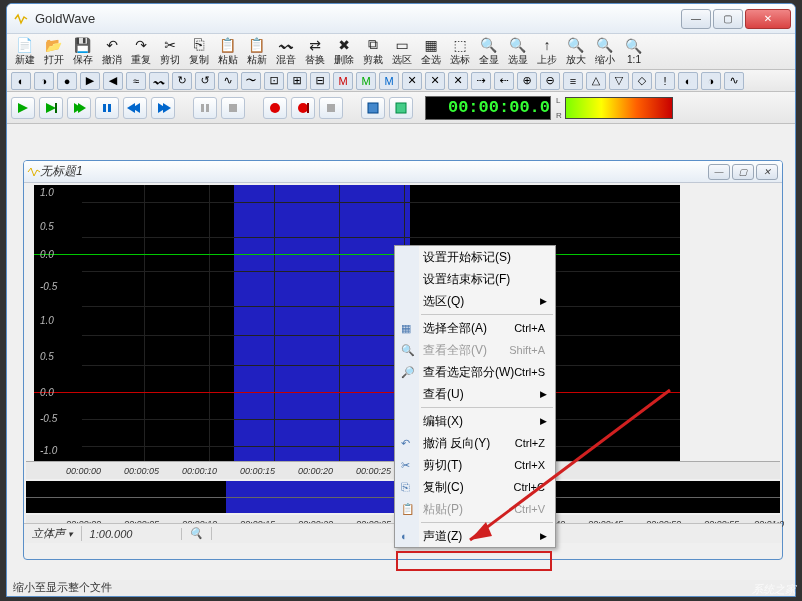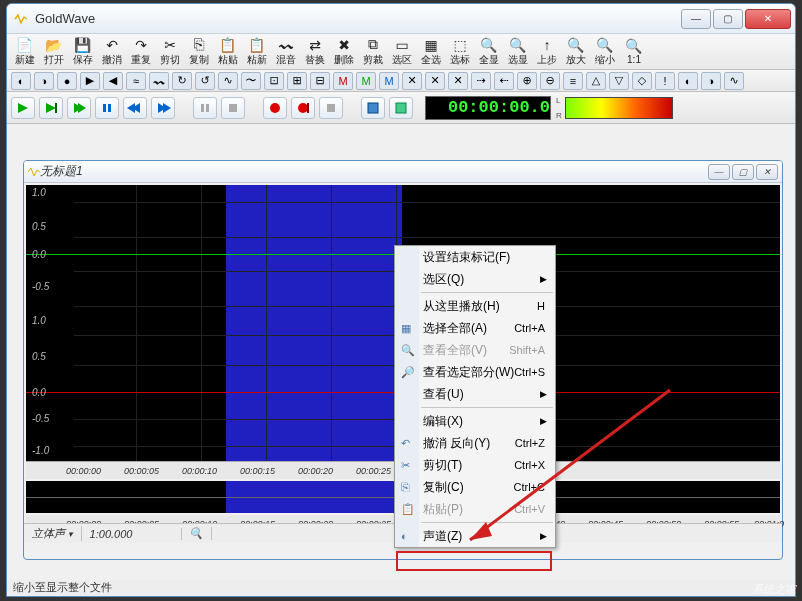--- a/index.html
+++ b/index.html
@@ -21,21 +21,21 @@
 .transport { height: 32px; background: linear-gradient(#f6f6f6, #e6e6e6); display: flex; align-items: center; padding: 2px 4px; gap: 4px; border-bottom: 1px solid #c0c0c0; }
 .tbtn { width: 24px; height: 22px; border: 1px solid #b8c4d4; background: linear-gradient(#fff,#e4ecf5); border-radius: 3px; display: flex; align-items: center; justify-content: center; }
 .timecode { margin-left: 8px; width: 126px; height: 24px; background: #000; border: 1px solid #666; display: flex; align-items: center; justify-content: flex-end; color: #34ff34; font-family: "Courier New", monospace; font-size: 17px; font-weight: bold; }
 .meter { margin-left: 10px; width: 108px; height: 22px; background: linear-gradient(90deg,#7cff00,#ffff00,#ff6000,#c80000); border: 1px solid #444; position: relative; }
 .meter::before { content: "L"; position: absolute; left: -10px; top: -2px; font-size: 8px; color: #555; }
 .meter::after { content: "R"; position: absolute; left: -10px; bottom: -2px; font-size: 8px; color: #555; }
 .docwrap { position: absolute; left: 16px; top: 156px; width: 760px; height: 400px; background: #f0f0f0; border: 1px solid #5a8fc8; border-radius: 4px; font-style: italic; }
 .doctitle { height: 22px; background: linear-gradient(#fdfefe,#e6edf5); display: flex; align-items: center; padding: 0 4px; border-bottom: 1px solid #c0c8d4; border-radius: 3px 3px 0 0; }
 .doctitle .dt { font-size: 12px; color: #333; flex: 1; }
 .doctitle .winbtn { width: 22px; height: 16px; font-size: 9px; }
-.wave { position: absolute; left: 2px; top: 24px; width: 754px; height: 276px; background: #000; }
+.wave { position: absolute; left: 10px; top: 24px; width: 646px; height: 276px; background: #000; }
 .wave .sel { position: absolute; left: 200px; width: 176px; top: 0; bottom: 0; background: #2020c0; }
 .wave .mid1 { position: absolute; left: 0; right: 0; top: 69px; height: 1px; background: #00c800; }
 .wave .mid2 { position: absolute; left: 0; right: 0; top: 207px; height: 1px; background: #c80000; }
 .wave .grid { position: absolute; inset: 0; }
 .wave .grid div { position: absolute; background: #222; }
 .hline { left: 48px; right: 0; height: 1px; }
 .vline { top: 0; bottom: 0; width: 1px; }
 .wave .ylab { position: absolute; left: 6px; font-size: 10px; color: #bbb; }
 .timeline { position: absolute; left: 2px; top: 300px; width: 754px; height: 18px; background: #e8e8e8; border-top: 1px solid #aaa; display: flex; align-items: center; font-size: 9px; color: #333; }
 .timeline span { position: absolute; }
@@ -365,31 +365,30 @@
 
   <div class="statusbar2">
     <span>缩小至显示整个文件</span>
   </div>
 </div>
 
 <div class="context-menu">
   <div class="iconstrip"></div>
   <div id="cm-items">
       <div class="mi">
+        <span>设置开始标记(S)</span>
+      </div>
+      <div class="mi">
         <span>设置结束标记(F)</span>
       </div>
       <div class="mi">
         <span>选区(Q)</span>
         <span class="arrow">▶</span>
       </div>
       <div class="sep"></div>
-      <div class="mi">
-        <span>从这里播放(H)</span>
-        <span class="shortcut">H</span>
-      </div>
       <div class="mi">
         <span class="micon">▦</span>
         <span>选择全部(A)</span>
         <span class="shortcut">Ctrl+A</span>
       </div>
       <div class="mi disabled">
         <span class="micon">🔍</span>
         <span>查看全部(V)</span>
         <span class="shortcut">Shift+A</span>
       </div>

